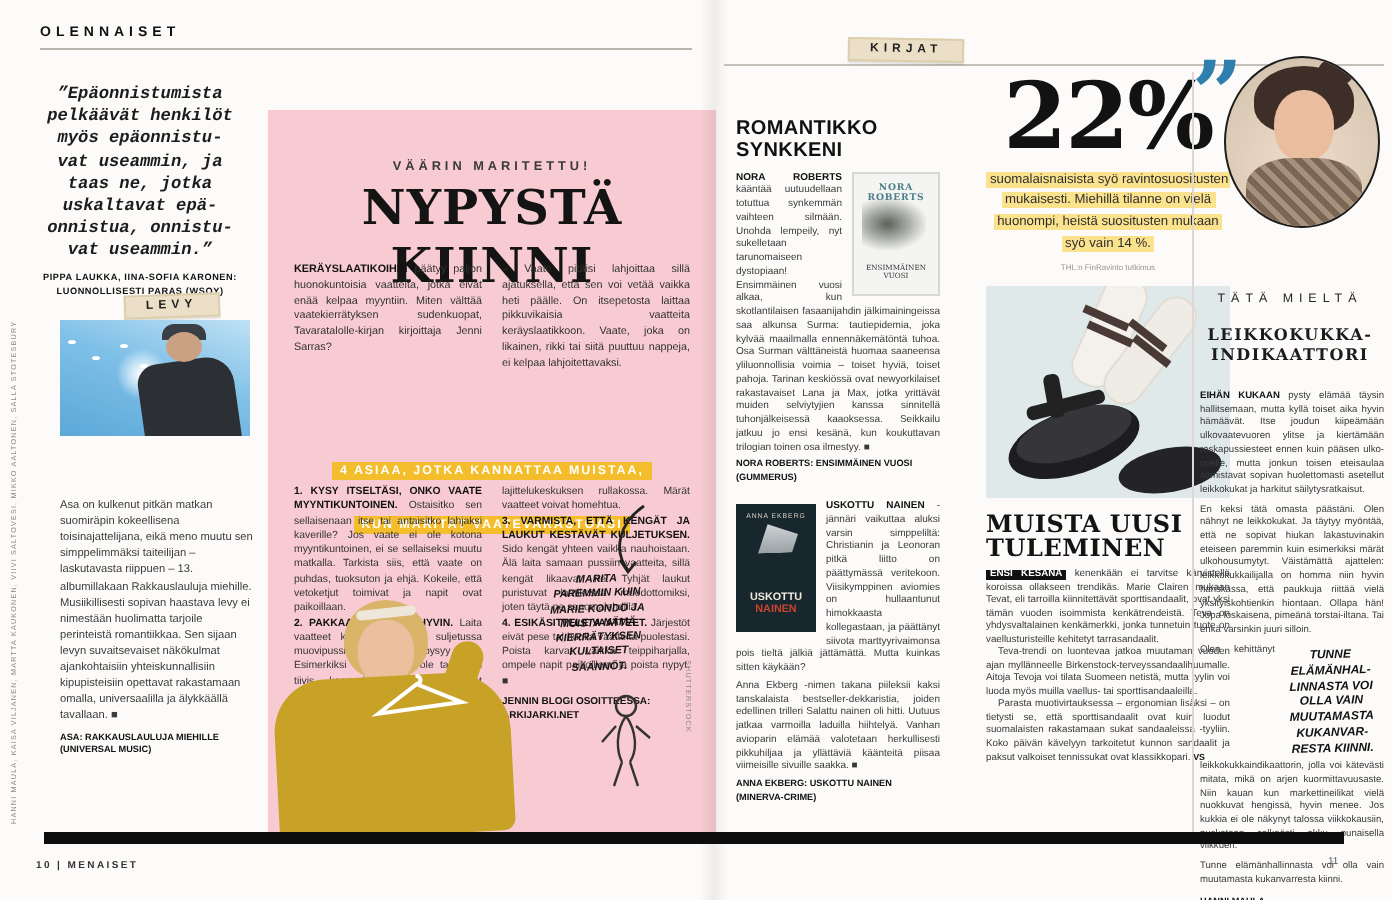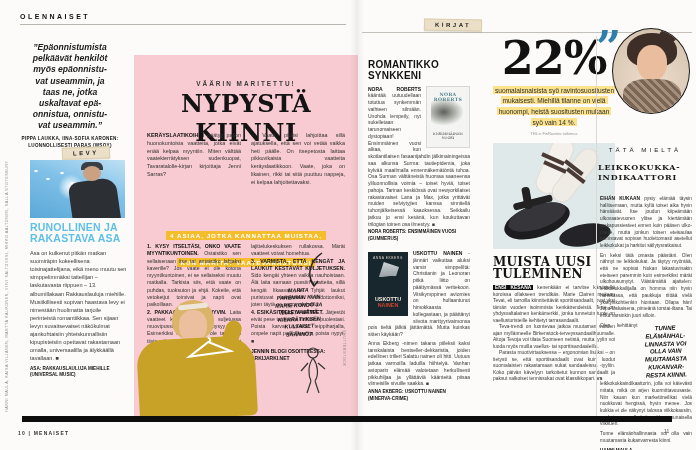--- a/index.html
+++ b/index.html
@@ -6,21 +6,21 @@
   #spread{position:relative;width:696px;height:450px;background:#fcfbf9;overflow:hidden;
           font-family:"Liberation Sans",sans-serif;color:#2b2b2b;}
   .abs{position:absolute;}
   .pre{white-space:pre-line;}
   
   .vert-credits{left:5px;top:412px;transform:rotate(-90deg);transform-origin:0 0;
       font-size:3.6px;letter-spacing:.6px;color:#8a8a8a;width:330px;}
   .section-header{left:20px;top:13px;font-size:7px;font-weight:bold;letter-spacing:2.5px;color:#111;}
   .header-rule{left:20px;top:24px;width:326px;height:1px;background:#b9b4ae;}
   .quote-block{left:10px;top:42px;width:120px;text-align:center;}
-  .quote-text{font-family:Liberation Sans, sans-serif;font-style:italic;font-weight:600;
+  .quote-text{font-family:Liberation Mono, monospace;font-style:italic;font-weight:600;
       font-size:8.6px;line-height:1.3;color:#1c1c1c;}
   .quote-attr{margin-top:5px;font-size:4.6px;font-weight:bold;letter-spacing:.3px;line-height:1.5;color:#111;}
   .tape{background:#ebdfc7;border:1px solid #dccfae;padding:2px 10px;font-size:6px;
       font-weight:bold;letter-spacing:2.5px;color:#222;box-shadow:0 1px 1px rgba(0,0,0,.12);}
   .levy-tab{left:62px;top:147px;transform:rotate(-2deg);}
   .album{left:30px;top:160px;width:95px;height:58px;overflow:hidden;
       background:linear-gradient(200deg,#bfe1f4 0%,#7fc0e8 45%,#5ba8d8 100%);}
   .album .flare{position:absolute;left:28px;top:14px;width:26px;height:26px;border-radius:50%;
       background:radial-gradient(circle,#ffffff 0%,rgba(255,255,255,.55) 35%,rgba(255,255,255,0) 70%);}
   .album .figure{position:absolute;right:6px;bottom:-14px;width:48px;height:52px;background:#2c2f33;
@@ -109,21 +109,21 @@
       background:radial-gradient(circle at 50% 62%,#ecddca 0%,#d9c8b4 70%,#cbb9a4 100%);overflow:hidden;}
   .portrait::after{content:"";position:absolute;left:-5px;top:-5px;right:-5px;bottom:-5px;
       border:1px solid #1c1c1c;border-radius:50%;}
   .portrait .hair{position:absolute;left:14px;top:4px;width:50px;height:34px;background:#3d2f28;
       border-radius:50% 50% 40% 40%;}
   .portrait .bun{position:absolute;left:46px;top:0px;width:18px;height:14px;background:#3d2f28;border-radius:50%;}
   .portrait .face2{position:absolute;left:24px;top:16px;width:30px;height:36px;background:#e9bd9d;border-radius:48%;}
   .portrait .top{position:absolute;left:10px;top:50px;width:58px;height:36px;background:
       repeating-linear-gradient(45deg,#7b6656 0 3px,#a5907c 3px 6px);border-radius:40% 40% 0 0;}
   .side-label{left:598px;top:146px;width:94px;text-align:center;font-size:6.2px;letter-spacing:3px;color:#222;}
-  .side-title{left:598px;top:162px;width:94px;font-family:"DejaVu Serif",serif;
+  .side-title{left:598px;top:162px;width:94px;text-align:center;font-family:"DejaVu Serif",serif;
       font-weight:bold;font-size:8px;line-height:1.25;letter-spacing:.8px;color:#1b1b1b;}
   .side-body{left:600px;top:196px;width:92px;font-size:4.8px;line-height:1.4;text-align:justify;color:#3a3a3a;}
   .side-body p{margin:0 0 3px 0;}
   .pullquote{float:right;width:56%;margin:2px 0 2px 3px;transform:rotate(-1.5deg);
       font-size:6px;font-weight:bold;font-style:italic;line-height:1.3;text-align:center;color:#111;}
   .side-author{font-weight:bold;font-size:4.6px;color:#111;}
 </style>
 </head>
 <body>
 
@@ -147,22 +147,20 @@
   </div>
 
   <div class="abs tape levy-tab">LEVY</div>
   <div class="abs album">
     <div class="flare"></div>
     <div class="bird" style="left:30px;top:12px;"></div>
     <div class="figure"></div>
     <div class="cap"></div>
     <div class="head"></div>
   </div>
-  <div class="abs asa-title pre">RUNOLLINEN JA
-RAKASTAVA ASA</div>
   <div class="abs asa-body">
     <span>Asa on kulkenut pitkän matkan suomiräpin kokeellisena toisinajattelijana, eikä meno muutu sen simppelimmäksi taiteilijan – laskutavasta riippuen – 13. albumillakaan Rakkauslauluja miehille. Musiikillisesti sopivan haastava levy ei nimestään huolimatta tarjoile perinteistä romantiikkaa. Sen sijaan levyn suvaitsevaiset näkökulmat ajankohtaisiin yhteiskunnallisiin kipupisteisiin opettavat rakastamaan omalla, universaalilla ja älykkäällä tavallaan. ■</span>
     <div class="asa-credit pre">ASA: RAKKAUSLAULUJA MIEHILLE
 (UNIVERSAL MUSIC)</div>
   </div>
 
   <div class="abs pink">
     <div class="kicker">VÄÄRIN MARITETTU!</div>
     <div class="feature-title">NYPYSTÄ KIINNI</div>
     <div class="feature-cols">

